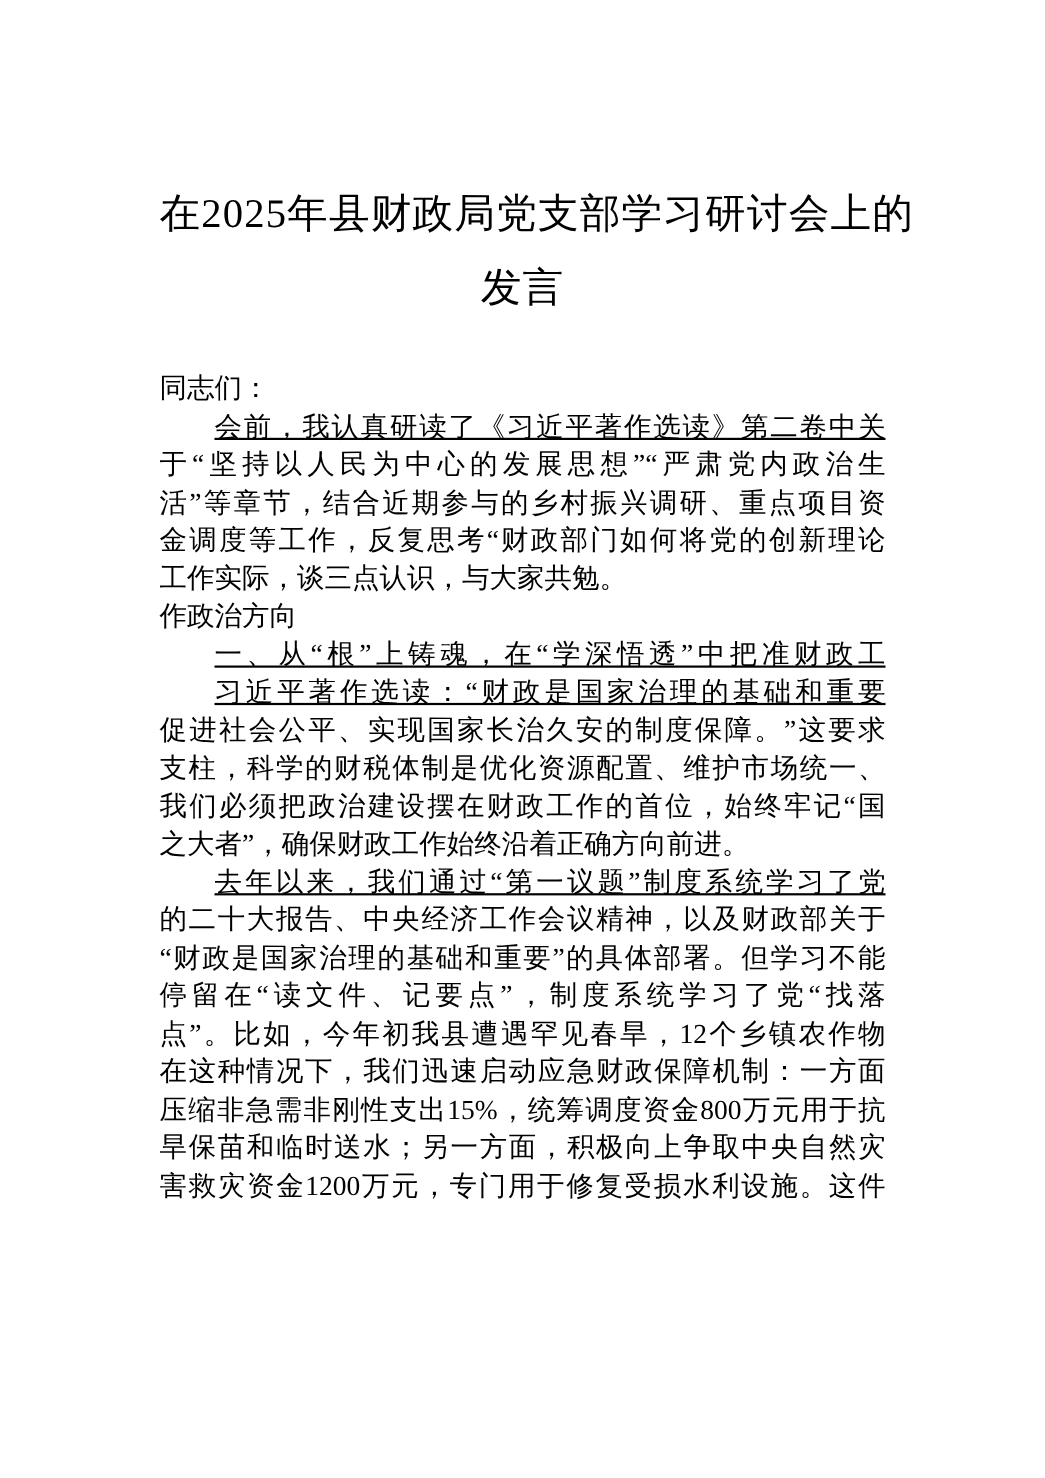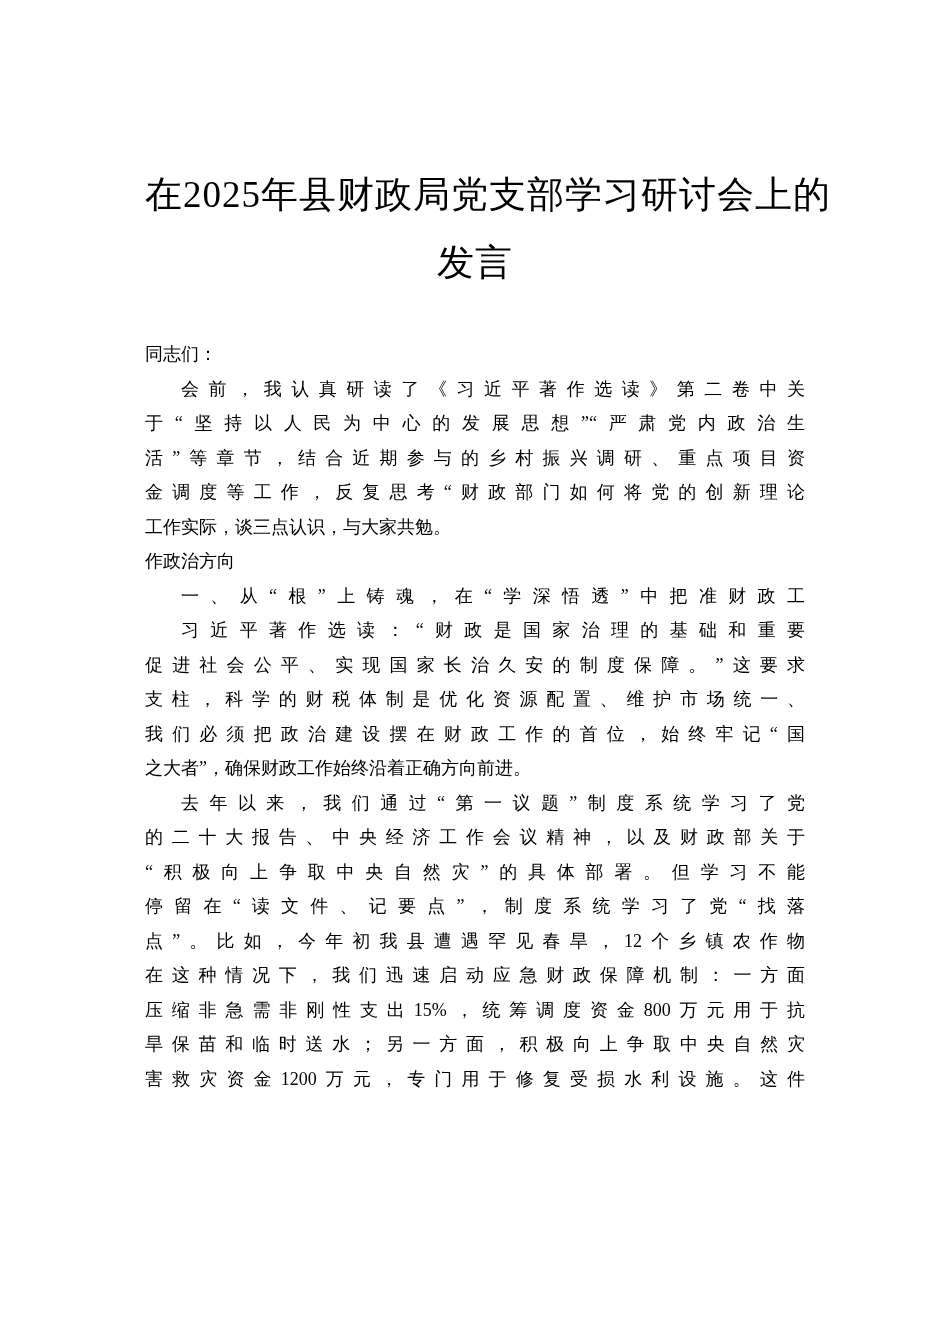--- a/index.html
+++ b/index.html
@@ -33,30 +33,31 @@
     line-height: 68px;
     text-align: center;
     letter-spacing: 1px;
     white-space: nowrap;
   }
   .doc-body {
     margin-top: 40px;
     width: 660px;
   }
   .ln {
-    font-size: 18px;
+    font-size: 25px;
     line-height: 34.5px;
     text-align: left;
   }
   .ln.j {
     text-align: justify;
     text-align-last: justify;
   }
   .ln.ind {
     text-indent: 2em;
+    text-decoration: underline;
   }
   .page-number {
     position: absolute;
     left: 0;
     right: 0;
     top: 1185px;
     text-align: center;
     font-size: 25px;
     line-height: 30px;
   }
@@ -80,21 +81,21 @@
     <div class="ln">工作实际，谈三点认识，与大家共勉。</div>
     <div class="ln">作政治方向</div>
     <div class="ln ind j">一、从“根”上铸魂，在“学深悟透”中把准财政工</div>
     <div class="ln ind j">习近平著作选读：“财政是国家治理的基础和重要</div>
     <div class="ln j">促进社会公平、实现国家长治久安的制度保障。”这要求</div>
     <div class="ln j">支柱，科学的财税体制是优化资源配置、维护市场统一、</div>
     <div class="ln j">我们必须把政治建设摆在财政工作的首位，始终牢记“国</div>
     <div class="ln">之大者”，确保财政工作始终沿着正确方向前进。</div>
     <div class="ln ind j">去年以来，我们通过“第一议题”制度系统学习了党</div>
     <div class="ln j">的二十大报告、中央经济工作会议精神，以及财政部关于</div>
-    <div class="ln j">“积极向上争取中央自然灾”的具体部署。但学习不能</div>
+    <div class="ln j">“财政是国家治理的基础和重要”的具体部署。但学习不能</div>
     <div class="ln j">停留在“读文件、记要点”，制度系统学习了党“找落</div>
     <div class="ln j">点”。比如，今年初我县遭遇罕见春旱，12个乡镇农作物</div>
     <div class="ln j">在这种情况下，我们迅速启动应急财政保障机制：一方面</div>
     <div class="ln j">压缩非急需非刚性支出15%，统筹调度资金800万元用于抗</div>
     <div class="ln j">旱保苗和临时送水；另一方面，积极向上争取中央自然灾</div>
     <div class="ln j">害救灾资金1200万元，专门用于修复受损水利设施。这件</div>
   </div>
 
   <div class="page-number">1</div>
 

